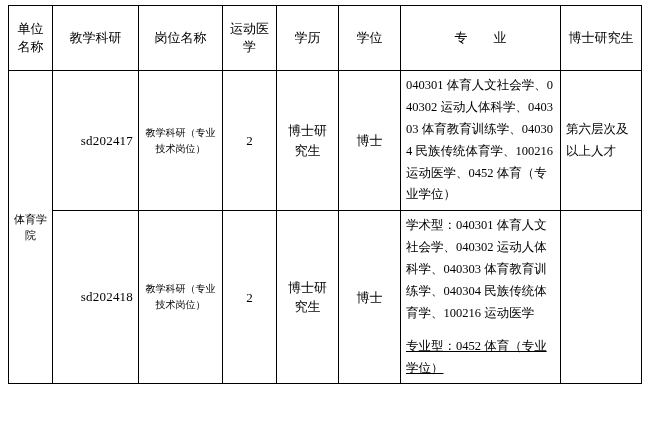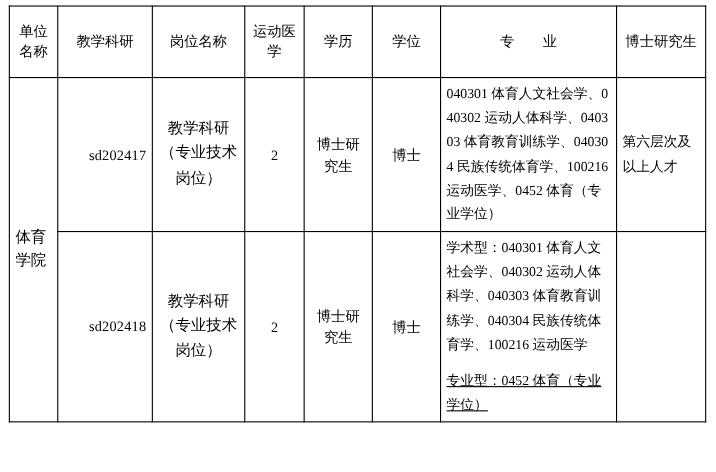--- a/index.html
+++ b/index.html
@@ -44,26 +44,27 @@
   }
   .c-unit      { width: 44px; }
   .c-code      { width: 86px; }
   .c-post      { width: 84px; }
   .c-num       { width: 54px; }
   .c-edu       { width: 62px; }
   .c-degree    { width: 62px; }
   .c-major     { width: 160px; }
   .c-other     { width: 81px; }
   td.unit-cell {
-    font-size: 14px;
+    text-align: center;
+    font-size: 11px;
     line-height: 1.5;
   }
   td.post-cell {
     text-align: center;
-    font-size: 14px;
+    font-size: 10px;
     line-height: 1.6;
     padding-left: 8px;
     padding-right: 8px;
   }
   td.num-cell, td.edu-cell, td.degree-cell {
     text-align: center;
     font-size: 13px;
     line-height: 1.5;
   }
   td.code-cell {

